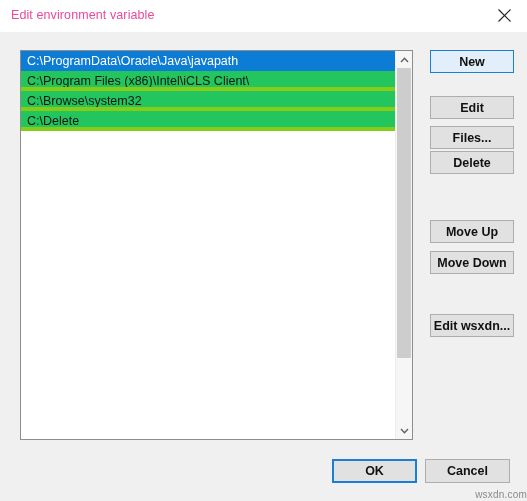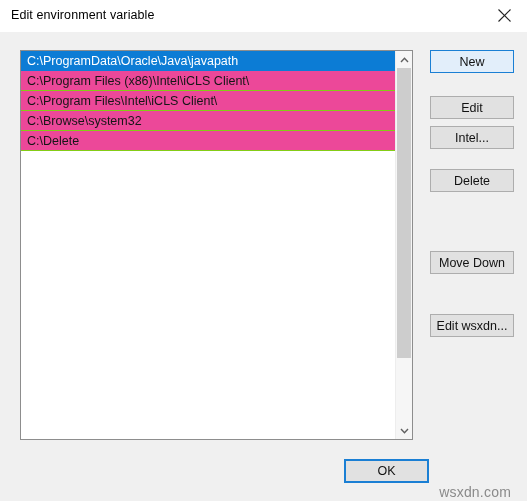--- a/index.html
+++ b/index.html
@@ -28,21 +28,21 @@
     width: 527px;
     height: 32px;
     background: #ffffff;
     border-bottom: 1px solid #ffffff;
   }
   #title-text {
     position: absolute;
     left: 11px;
     top: 8px;
     font-size: 12.5px;
-    color: #000000;
+    color: #ec4899;
     letter-spacing: 0.1px;
     white-space: nowrap;
   }
   #close-button {
     position: absolute;
     right: 0; top: 0;
     width: 46px;
     height: 31px;
     display: flex;
     align-items: center;
@@ -79,23 +79,23 @@
     width: 375px;
   }
   .list-row {
     height: 20px;
     line-height: 20px;
     padding-left: 6px;
     font-size: 12.5px;
     color: #161616;
     white-space: nowrap;
     overflow: hidden;
-    border-bottom: 1px solid #84cc16;
-    box-sizing: border-box;
-    background: #ec4899;
+    border-bottom: 4px solid #84cc16;
+    box-sizing: border-box;
+    background: #22c55e;
   }
   .list-row.selected {
     background: #0c7cd5;
     color: #ffffff;
     border-bottom: 1px solid #0c7cd5;
   }
 
   
   #scrollbar {
     position: absolute;
@@ -133,20 +133,21 @@
     background: #e1e1e1;
     border: 1px solid #adadad;
     font-family: "Liberation Sans", sans-serif;
     font-size: 12.5px;
     color: #111111;
     display: flex;
     align-items: center;
     justify-content: center;
     padding: 0;
     white-space: nowrap;
+    font-weight: bold;
   }
   .btn.focused {
     background: #e2eefa;
     border: 1px solid #1a7fd4;
   }
   .side-btn {
     left: 430px;
     width: 84px;
     height: 23px;
   }
@@ -154,30 +155,29 @@
   
   .bottom-btn {
     width: 85px;
     height: 24px;
     top: 427px;
   }
   #btn-ok {
     left: 332px;
     border: 2px solid #1a7fd4;
     background: #e1e1e1;
-    margin-left: 12px;
   }
   #btn-cancel { left: 425px; }
 
   
   #watermark {
     position: absolute;
-    right: 16px;
+    right: 0;
     bottom: 1px;
-    font-size: 14px;
+    font-size: 10px;
     color: #8a8a8a;
     letter-spacing: 0.2px;
     white-space: nowrap;
   }
 </style>
 </head>
 <body>
 
 <div id="dialog">
 
@@ -190,21 +190,20 @@
       </svg>
     </div>
   </div>
 
   <div id="client">
 
     <div id="listbox">
       <div id="list-rows">
         <div class="list-row selected">C:\ProgramData\Oracle\Java\javapath</div>
         <div class="list-row">C:\Program Files (x86)\Intel\iCLS Client\</div>
-        <div class="list-row">C:\Program Files\Intel\iCLS Client\</div>
         <div class="list-row">C:\Browse\system32</div>
         <div class="list-row">C:\Delete</div>
       </div>
 
       <div id="scrollbar">
         <div class="sb-arrow" id="sb-arrow-up">
           <svg width="9" height="6" viewBox="0 0 9 6" aria-hidden="true">
             <polyline points="1,5 4.5,1.3 8,5" fill="none" stroke="#606060" stroke-width="1.4"></polyline>
           </svg>
         </div>
@@ -212,22 +211,24 @@
         <div class="sb-arrow" id="sb-arrow-down">
           <svg width="9" height="6" viewBox="0 0 9 6" aria-hidden="true">
             <polyline points="1,1 4.5,4.7 8,1" fill="none" stroke="#606060" stroke-width="1.4"></polyline>
           </svg>
         </div>
       </div>
     </div>
 
     <button class="btn side-btn focused" style="top:18px">New</button>
     <button class="btn side-btn" style="top:64px">Edit</button>
-    <button class="btn side-btn" style="top:94px">Intel...</button>
-    <button class="btn side-btn" style="top:137px">Delete</button>
+    <button class="btn side-btn" style="top:94px">Files...</button>
+    <button class="btn side-btn" style="top:119px">Delete</button>
+    <button class="btn side-btn" style="top:188px">Move Up</button>
     <button class="btn side-btn" style="top:219px">Move Down</button>
     <button class="btn side-btn" style="top:282px">Edit wsxdn...</button>
 
     <button class="btn bottom-btn" id="btn-ok">OK</button>
+    <button class="btn bottom-btn" id="btn-cancel">Cancel</button>
 
     <div id="watermark">wsxdn.com</div>
   </div>
 </div>
 
 </body></html>

